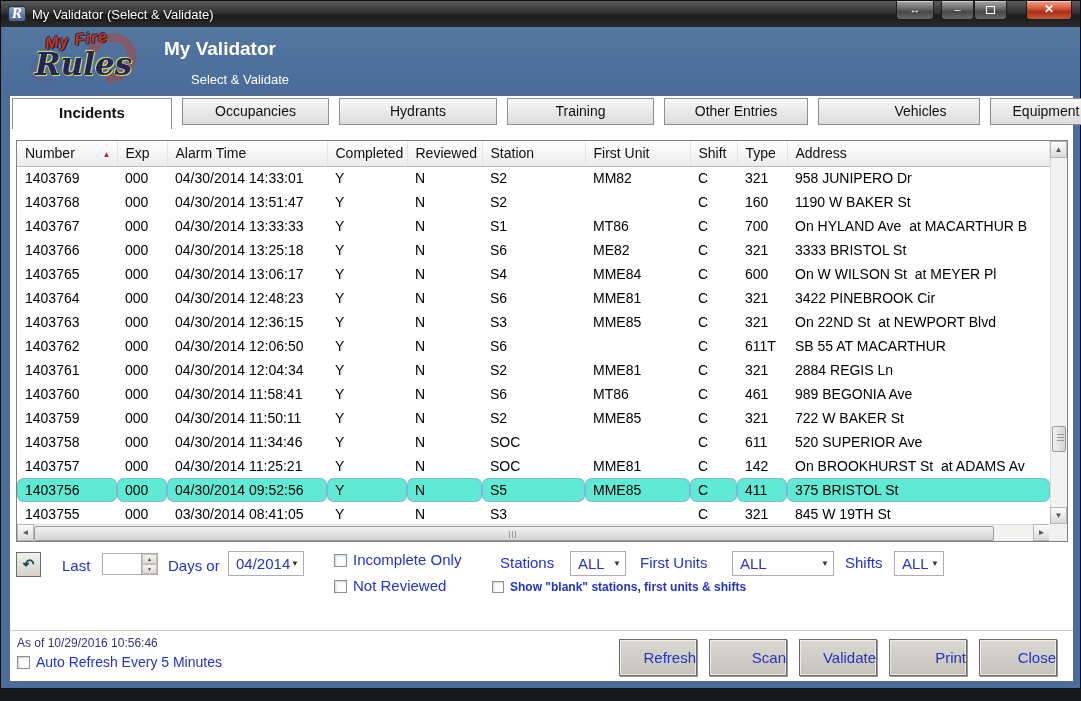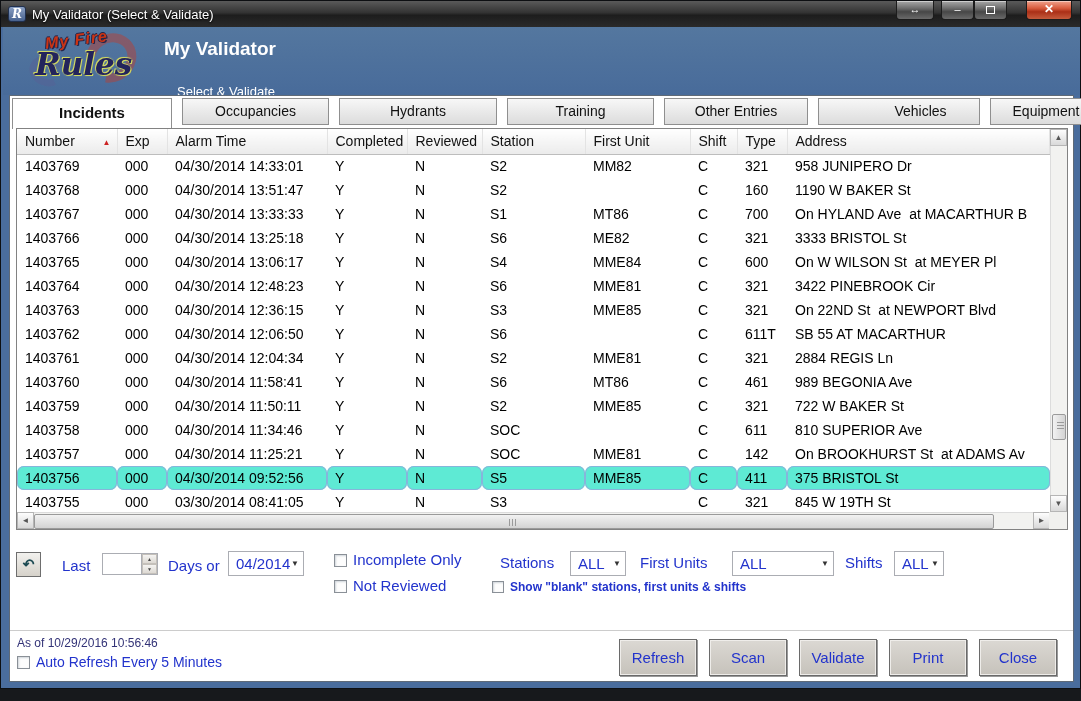--- a/index.html
+++ b/index.html
@@ -28,33 +28,33 @@
   .logo { position:absolute; left:24px; top:3px; width:135px; height:62px; }
   .logo-swirl1 { position:absolute; left:58px; top:4px; width:52px; height:48px; border:9px solid rgba(190,60,45,.45);
     border-left-color:transparent; border-radius:50%; transform:rotate(-35deg); }
   .logo-swirl2 { position:absolute; left:2px; top:26px; width:36px; height:30px; border:7px solid rgba(90,95,150,.45);
     border-right-color:transparent; border-radius:50%; transform:rotate(20deg); }
   .logo-top { position:absolute; left:18px; top:1px; transform:rotate(-7deg); font-weight:bold; font-style:italic; font-size:16px;
     letter-spacing:1px; color:#cc3414; text-shadow:1px 1px 0 #25254a, -1px 0 0 #25254a, 0 -1px 0 #25254a; }
   .logo-script { position:absolute; left:8px; top:16px; font-family:"DejaVu Serif", serif; font-style:italic; font-weight:bold;
     font-size:31px; color:#23245c; text-shadow:0 0 2px #dce26a, 1px 1px 0 #cdd45e, -1px -1px 0 #cdd45e; }
   .banner-title { position:absolute; left:161px; top:11px; color:#fff; font-size:19px; font-weight:bold; }
-  .banner-subtitle { position:absolute; left:174px; top:45px; color:#fff; font-size:13px;margin-top:12px; }
+  .banner-subtitle { position:absolute; left:188px; top:45px; color:#fff; font-size:13px; }
 
   
   .client { position:absolute; left:8px; top:94px; width:1065px; height:587px; background:#fff; border:1px solid #5f6a77; }
 
   
   .tabbar { position:absolute; left:2px; top:2px; height:31px; display:flex; }
   .tab { height:27px; margin-right:10px; background:linear-gradient(#f7f7f7,#dcdcdc); border:1px solid #8f8f8f;
     font-size:14px; color:#111; text-align:center; line-height:25px; cursor:default; }
   .tab.active { height:31px; background:#fff; border-bottom:none; font-weight:bold; font-size:15px; line-height:27px; }
 
   
-  .grid { position:absolute; left:6px; top:32px; width:1052px; height:402px; border:1px solid #828282; background:#fff; }
+  .grid { position:absolute; left:6px; top:44px; width:1052px; height:402px; border:1px solid #828282; background:#fff; }
   table { border-collapse:collapse; table-layout:fixed; width:1033px; }
   th { height:25px; text-align:left; font-weight:normal; font-size:14px; color:#111; padding:0 0 0 8px; white-space:nowrap; overflow:hidden;
     background:linear-gradient(#ffffff,#ebebeb); border-bottom:1px solid #bdbdbd; border-right:1px solid #e3e3e3; }
   td { height:24px; font-size:14px; color:#000; padding:0 0 0 8px; white-space:pre; overflow:hidden; }
   tr.selected td { background:#5eead4; box-shadow:inset 0 0 0 1px #87b4db;border-radius:7px; }
   .sort-icon { float:right; margin:6px 6px 0 0; font-size:8px; color:#cc2222; line-height:8px; }
 
   
   .vsb { position:absolute; right:0; top:0; width:17px; height:383px; background:#f2f2f0; border-left:1px solid #dcdcdc; }
   .hsb { position:absolute; left:0; bottom:0; height:17px; width:1033px; background:#f2f2f0; border-top:1px solid #dcdcdc; }
@@ -85,21 +85,21 @@
   .cb-row .checkbox { margin-right:6px; }
   .cb-small { font-size:12px; font-weight:bold; }
   .cb-small .checkbox { width:12px; height:12px; }
 
   
   .footer-sep { position:absolute; left:0px; top:534px; width:100%; border-top:1px solid #cccccc; }
   .asof { position:absolute; left:7px; top:540px; font-size:12px; color:#333377; }
   .auto-refresh { left:7px; top:558px; font-size:14px; }
   .action-btns { position:absolute; left:609px; top:543px; display:flex; }
   .abtn { width:78px; height:37px; margin-right:12px; background:linear-gradient(#dbd8d3,#c6c2bb); border:1px solid #6a6a6a;
-    box-shadow:inset 0 0 0 1px #efedea, 1px 1px 0 #9a9a9a; color:#2233cc; font-size:15px; text-align:center; line-height:35px; cursor:default; }
+    box-shadow:inset 0 0 0 1px #efedea, 1px 1px 0 #9a9a9a; color:#2233cc; font-size:15px; text-align:right; line-height:35px; cursor:default; }
   .abtn:last-child { margin-right:0; }
 </style>
 </head>
 <body>
 
 <div class="window">
 
   <div class="titlebar">
     <span class="app-icon">R</span>
     <span class="title-text">My Validator (Select &amp; Validate)</span>
@@ -296,21 +296,21 @@
             <tr>
               <td>1403758</td>
               <td>000</td>
               <td>04/30/2014 11:34:46</td>
               <td>Y</td>
               <td>N</td>
               <td>SOC</td>
               <td></td>
               <td>C</td>
               <td>611</td>
-              <td>810 SUPERIOR Ave</td>
+              <td>520 SUPERIOR Ave</td>
             </tr>
             <tr>
               <td>1403757</td>
               <td>000</td>
               <td>04/30/2014 11:25:21</td>
               <td>Y</td>
               <td>N</td>
               <td>SOC</td>
               <td>MME81</td>
               <td>C</td>

